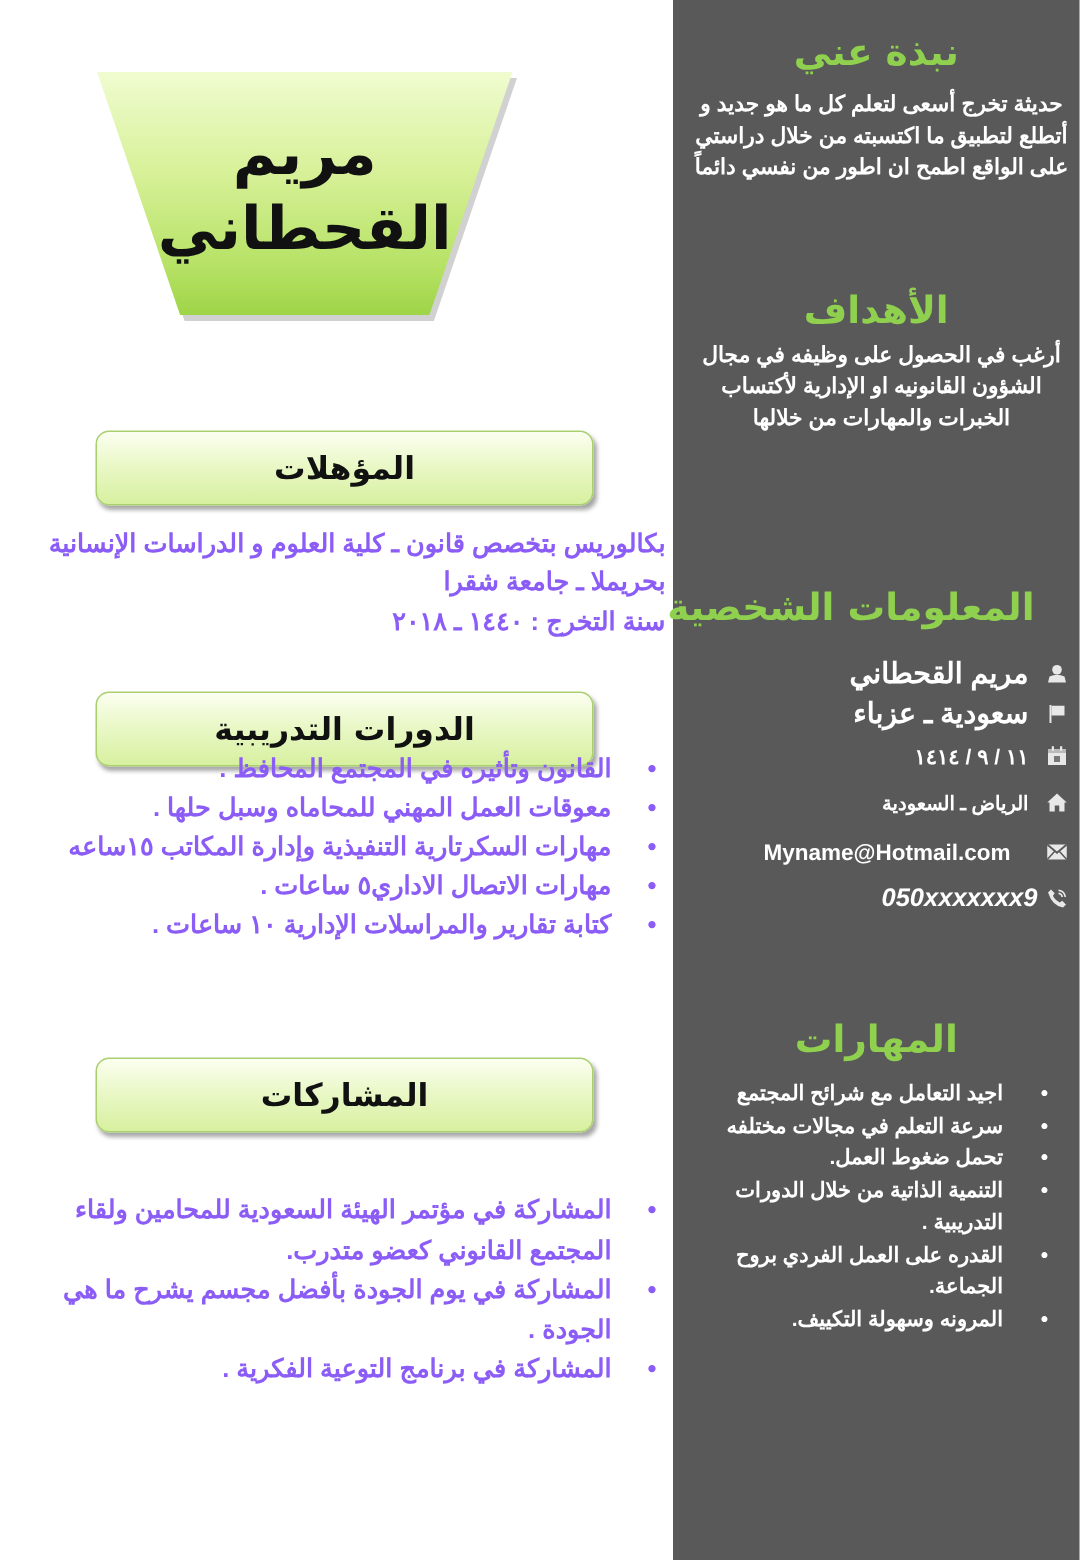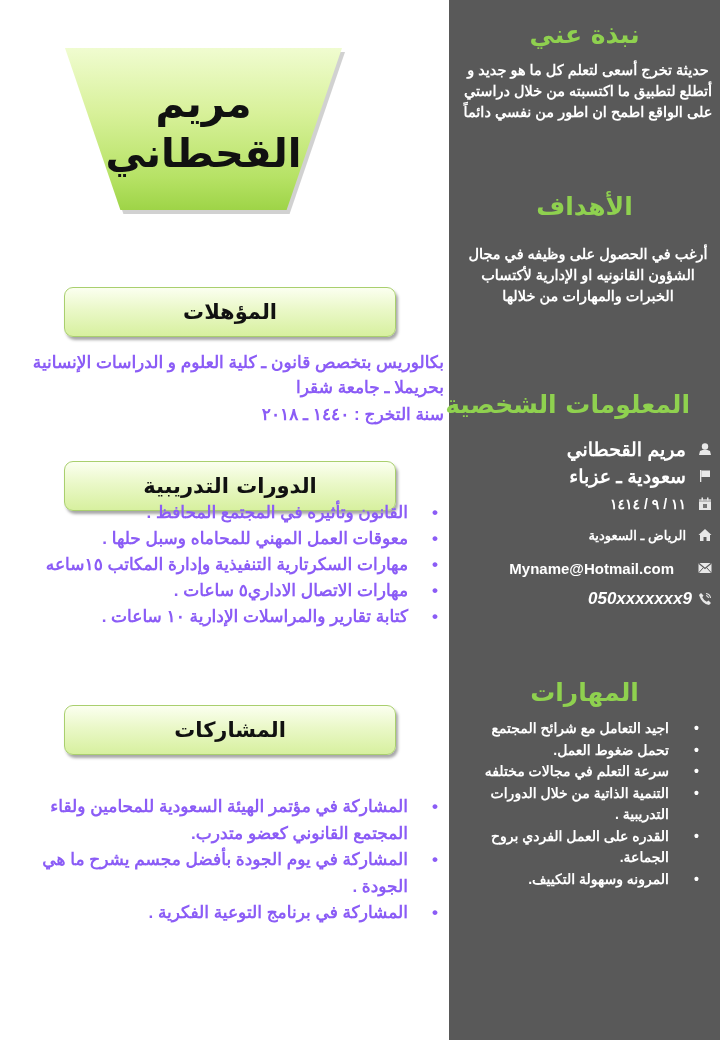--- a/index.html
+++ b/index.html
@@ -120,21 +120,21 @@
   <li>المشاركة في مؤتمر الهيئة السعودية للمحامين ولقاء المجتمع القانوني كعضو متدرب.</li>
   <li>المشاركة في يوم الجودة بأفضل مجسم يشرح ما هي الجودة .</li>
   <li>المشاركة في برنامج التوعية الفكرية .</li>
 </ul>
 
 <div class="sidebar">
   <div class="side-title" style="top:20px;">نبذة عني</div>
   <div class="side-para" style="top:60px;">حديثة تخرج أسعى لتعلم كل ما هو جديد و أتطلع لتطبيق ما اكتسبته من خلال دراستي على الواقع اطمح ان اطور من نفسي دائماً</div>
 
   <div class="side-title" style="top:192px;">الأهداف</div>
-  <div class="side-para" style="top:244px;">أرغب في الحصول على وظيفه في مجال الشؤون القانونيه او الإدارية لأكتساب الخبرات والمهارات من خلالها</div>
+  <div class="side-para" style="top:227px;">أرغب في الحصول على وظيفه في مجال الشؤون القانونيه او الإدارية لأكتساب الخبرات والمهارات من خلالها</div>
 
   <div class="side-title" style="top:390px; text-align:right; right:30px; left:auto; width:260px;">المعلومات الشخصية</div>
 
   <div class="info-row" style="top:436px;">
     <span class="info-icon">
       <svg width="14" height="14" viewBox="0 0 14 14">
           <circle cx="7" cy="4.5" r="3.2" fill="#e8e8e8"></circle>
           <path d="M1 13 L2 9 Q7 6.5 12 9 L13 13 Z" fill="#e8e8e8"></path>
         </svg>
     </span>
@@ -186,19 +186,19 @@
           <path d="M8 1.5 Q12 2 12.5 6" stroke="#e8e8e8" stroke-width="1.1" fill="none"></path>
           <path d="M8 3.5 Q10.3 4 10.5 6" stroke="#e8e8e8" stroke-width="1.1" fill="none"></path>
         </svg>
     </span>
     <span class="info-text" style="font-size:17px; direction:ltr;">050xxxxxxx9</span>
   </div>
 
   <div class="side-title" style="top:678px;">المهارات</div>
   <ul class="skills-list">
     <li>اجيد التعامل مع شرائح المجتمع</li>
+    <li>سرعة التعلم في مجالات مختلفه</li>
     <li>تحمل ضغوط العمل.</li>
-    <li>سرعة التعلم في مجالات مختلفه</li>
     <li>التنمية الذاتية من خلال الدورات التدريبية .</li>
     <li>القدره على العمل الفردي بروح الجماعة.</li>
     <li>المرونه وسهولة التكييف.</li>
   </ul>
 </div>
 
 </body></html>

